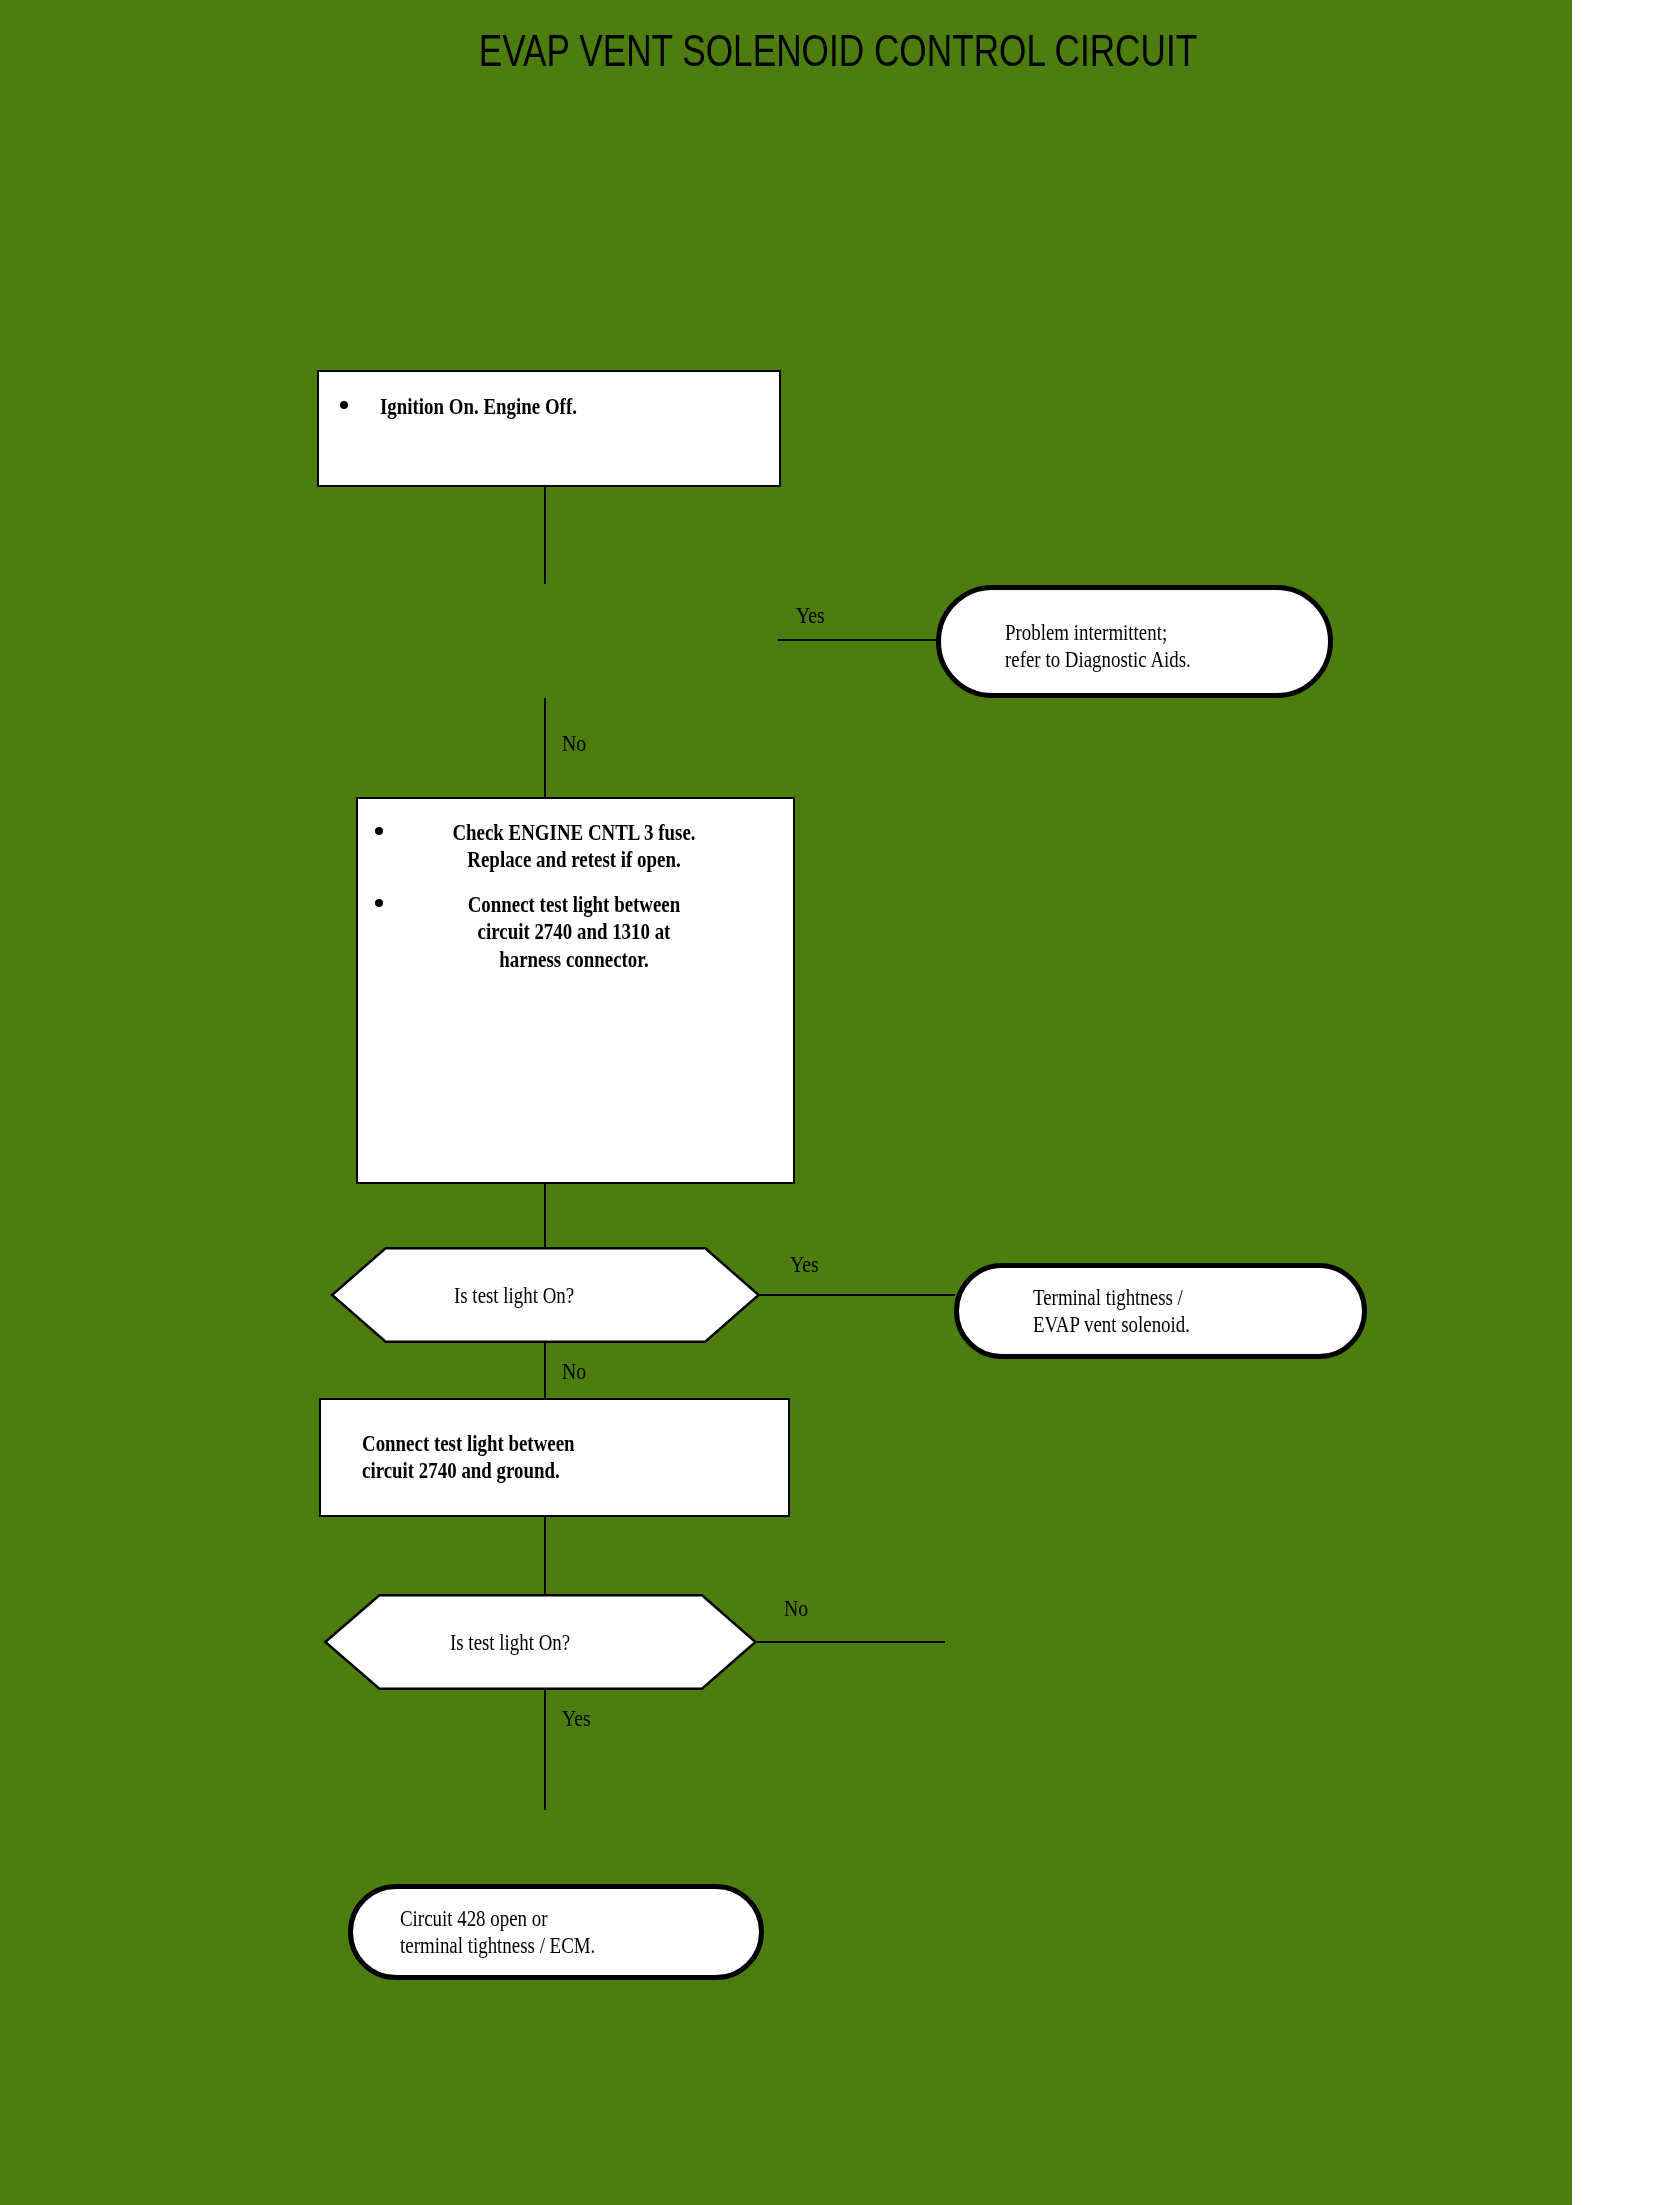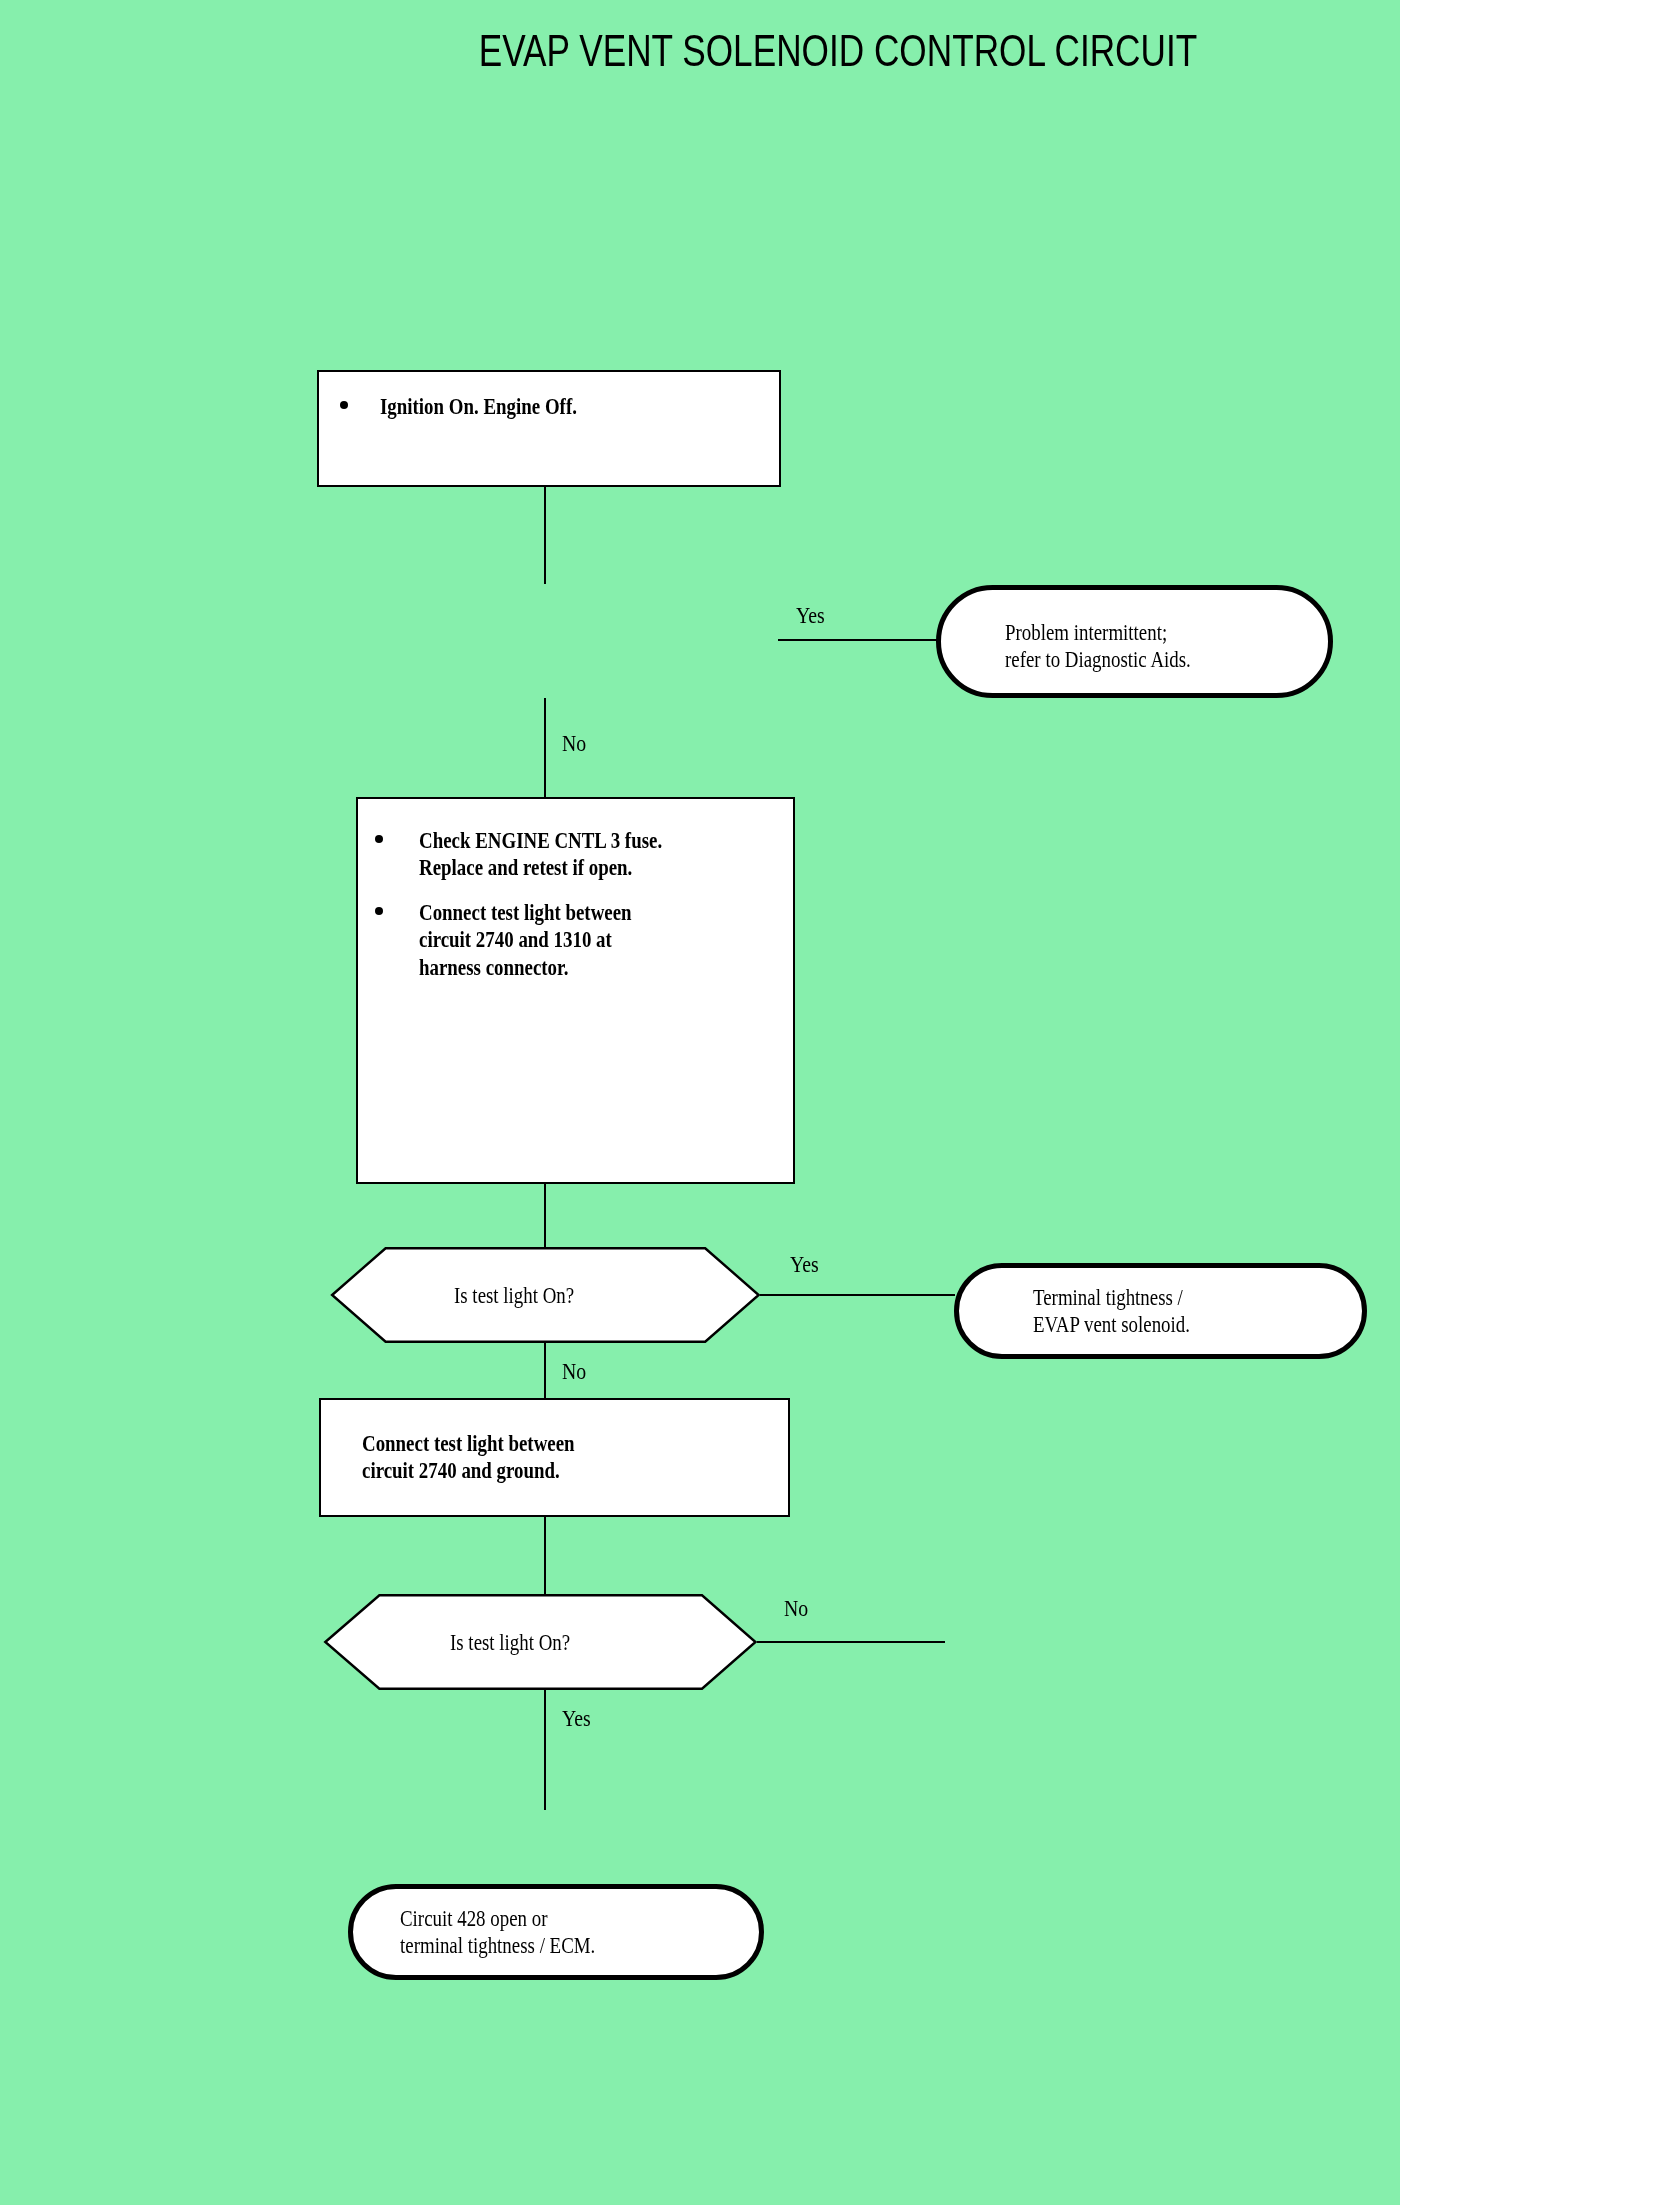--- a/index.html
+++ b/index.html
@@ -1,22 +1,23 @@
 <!DOCTYPE html>
 <html style="font-size:9.7px"><head>
 <meta charset="utf-8">
 <style>
   html,body{margin:0;padding:0;background:#ffffff;}
   body{font-family:"Liberation Serif", serif;}
   #page{
     position:relative;
-    width:1400px;
+    width:1524px;
     height:2205px;
-    background:#86efac;
+    background:#4d7c0f;
     overflow:hidden;
+    padding-left:48px;
   }
   
   #title{
     position:absolute;
     left:0; top:29px;
     width:1676px;
     text-align:center;
     font-family:"Liberation Sans", sans-serif;
     font-size:44px;
     line-height:1.0;
@@ -128,21 +129,21 @@
   <div class="node terminal" style="left:936px; top:585px; width:397px; height:113px; border-radius:57px;">
     <div class="ntext" style="left:64px; top:28.6px; width:316px; text-align:left;">Problem intermittent;
 refer to Diagnostic Aids.</div>
   </div>
 
   <div class="elabel" style="left:796px; top:604px;">Yes</div>
 
   <div class="elabel" style="left:562px; top:732px;">No</div>
 
   <div class="node process" style="left:356px; top:797px; width:439px; height:387px;">
-    <div class="bullets" style="left:17px; top:28px; width:413px;">
+    <div class="bullets" style="left:17px; top:20px; width:413px;text-align:center;">
       <div class="bullet" style="padding-left:44px; margin-bottom:17px;">
         <span class="dot"></span>
         <span class="btxt">Check ENGINE CNTL 3 fuse.
 Replace and retest if open.</span>
       </div>
       <div class="bullet" style="padding-left:44px; margin-bottom:11px;">
         <span class="dot"></span>
         <span class="btxt">Connect test light between
 circuit 2740 and 1310 at
 harness connector.</span>

